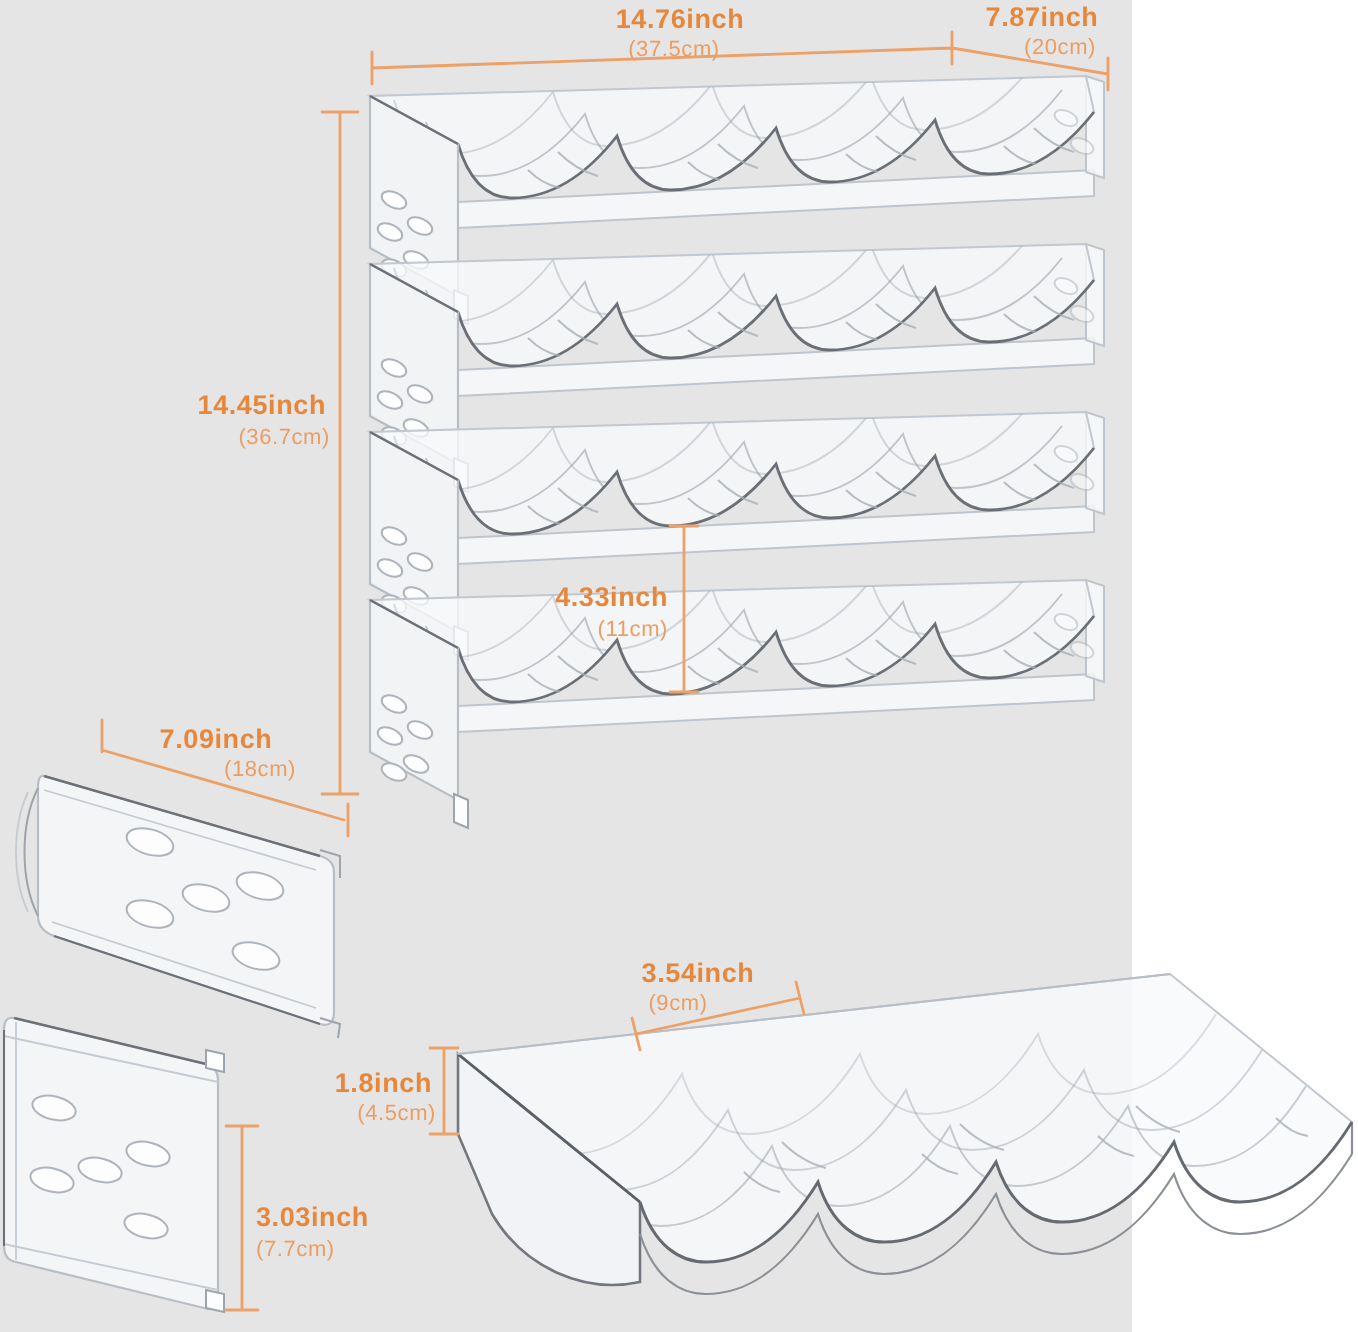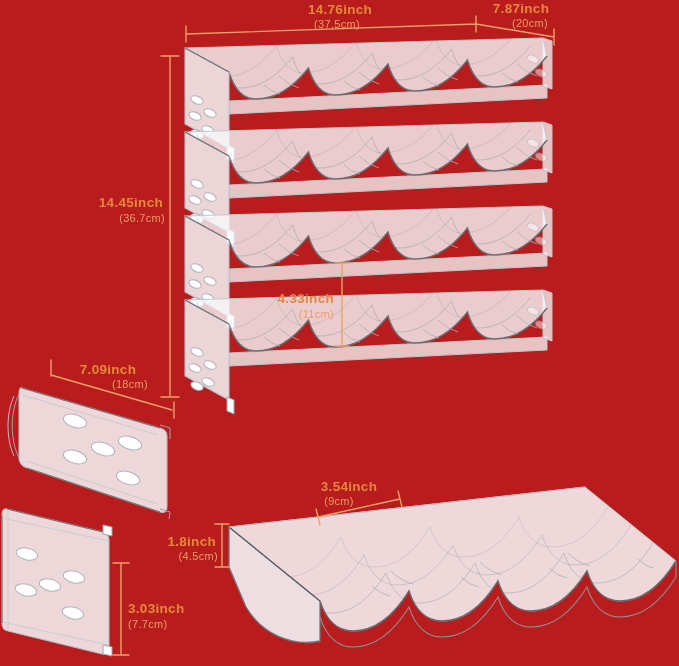--- a/index.html
+++ b/index.html
@@ -6,23 +6,23 @@
     margin: 0;
     padding: 0;
     background: #ffffff;
     width: 679px;
     height: 666px;
     overflow: hidden;
     font-family: "Liberation Sans", sans-serif;
   }
   .canvas {
     position: relative;
-    width: 679px;
+    width: 566px;
     height: 666px;
-    background: #b91c1c;
+    background: #e5e5e5;
   }
   svg { display: block; }
   .dim-inch {
     font-family: "Liberation Sans", sans-serif;
     font-size: 13.5px;
     font-weight: 700;
     fill: #E7873C;
     letter-spacing: 0.3px;
   }
   .dim-cm {

